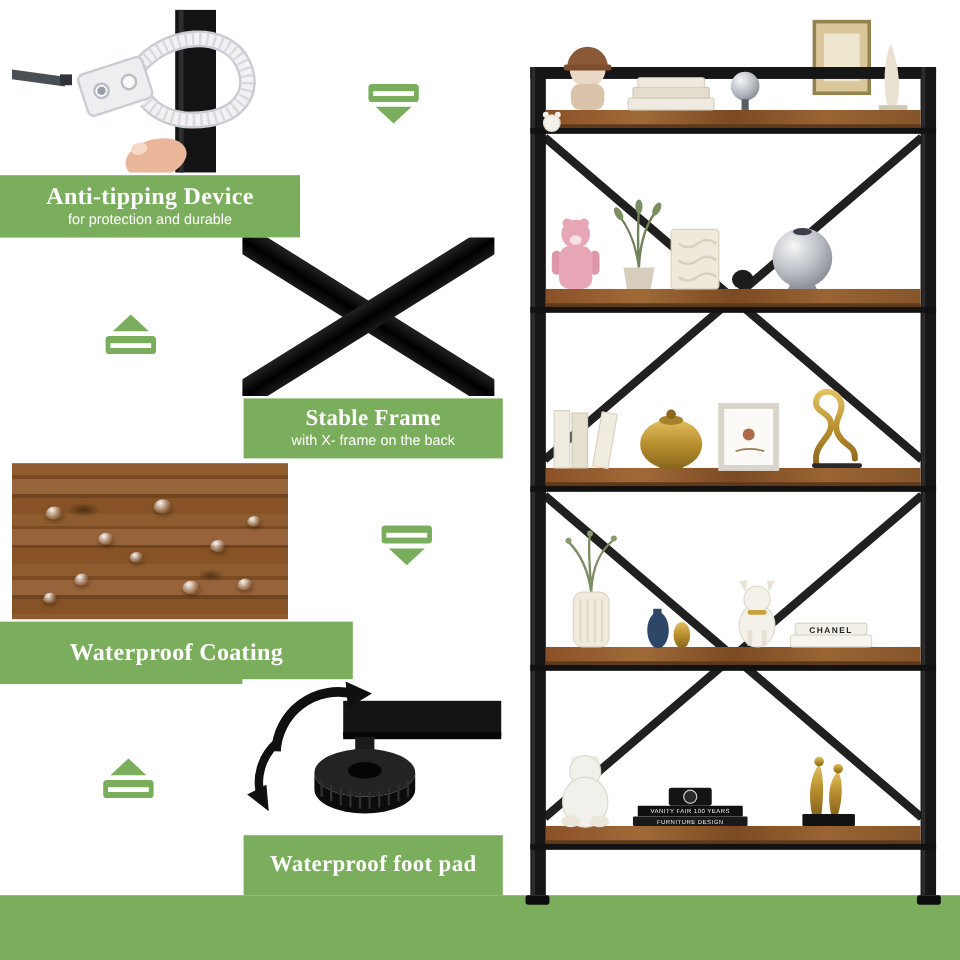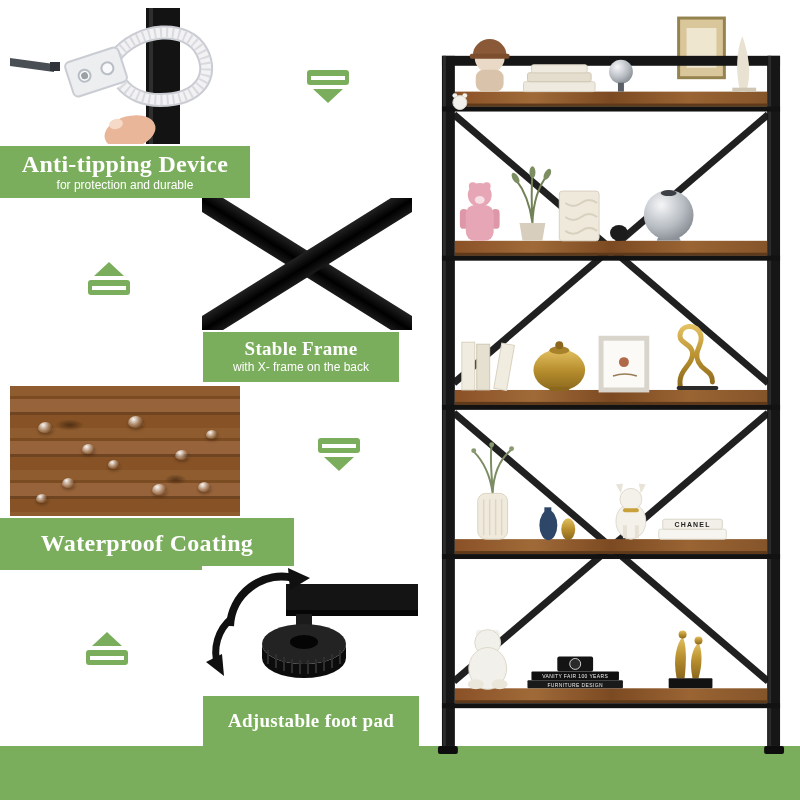--- a/index.html
+++ b/index.html
@@ -29,24 +29,24 @@
       radial-gradient(ellipse 17px 8px at 72% 72%, rgba(35,18,4,.5), transparent 65%),
       repeating-linear-gradient(180deg,#8e5c2e 0 10px,#7b4b22 10px 13px,#97633a 13px 26px,#6f4420 26px 29px,#875326 29px 42px);
   }
   .drop{position:absolute;border-radius:50% 50% 50% 50%/60% 60% 42% 42%;
     background:radial-gradient(circle at 35% 28%, rgba(255,255,255,.95), rgba(255,255,255,.25) 45%, rgba(55,28,6,.28) 75%, rgba(255,255,255,.4) 100%);
     box-shadow:0 2px 3px rgba(40,20,5,.35);}
   
   .label{position:absolute;background:var(--green);color:#fff;text-align:center;
          display:flex;flex-direction:column;justify-content:center;gap:2px;
          padding:4px 6px;box-sizing:border-box;}
-  .label .title{font-family:"Liberation Serif",serif;font-weight:700;font-size:24px;line-height:1.05;letter-spacing:.3px;}
+  .label .title{font-family:"Liberation Serif",serif;font-weight:700;font-size:20px;line-height:1.05;letter-spacing:.3px;}
   .label .subtitle{font-family:"Liberation Sans",sans-serif;font-size:12px;line-height:1.15;}
   #c1-label{left:0;top:146px;width:250px;height:52px;}
-  #c2-label{left:203px;top:332px;width:196px;height:50px;}
+  #c2-label{left:203px;top:332px;width:216px;height:50px;}
   #c2-label .title,#c4-label .title{font-size:19px;}
   #c3-label{left:0;top:518px;width:294px;height:52px;}
   #c4-label{left:203px;top:696px;width:216px;height:50px;}
   
   .arrow{position:absolute;width:46px;display:flex;flex-direction:column;align-items:center;}
   .arrow .bar{width:42px;height:15px;background:var(--green);border-radius:3px;position:relative;}
   .arrow .bar::after{content:"";position:absolute;left:4px;right:4px;top:5.5px;height:4px;background:#fff;}
   .arrow .tri{width:0;height:0;border-left:15px solid transparent;border-right:15px solid transparent;}
   .arrow.down .tri{border-top:14px solid var(--green);margin-top:4px;}
   .arrow.up .tri{border-bottom:14px solid var(--green);margin-bottom:4px;}
@@ -140,21 +140,21 @@
       <ellipse cx="102" cy="78" rx="42" ry="20" fill="#232323"></ellipse>
       <path d="M66 84 v14 M74 88 v14 M82 91 v14 M90 93 v14 M98 94 v14 M106 94 v14 M114 93 v14 M122 91 v14 M130 88 v14 M138 84 v14" stroke="#2f2f2f" stroke-width="2"></path>
       <ellipse cx="102" cy="76" rx="14" ry="7" fill="#050505"></ellipse>
       <path d="M28 60 A 52 52 0 0 1 92 12" fill="none" stroke="#101010" stroke-width="8"></path>
       <polygon points="86,2 108,12 88,24" fill="#101010"></polygon>
       <path d="M16 100 A 44 44 0 0 1 30 52" fill="none" stroke="#101010" stroke-width="7"></path>
       <polygon points="4,96 22,110 20,88" fill="#101010"></polygon>
     </svg>
   </div>
   <div class="label" id="c4-label">
-    <div class="title">Adjustable foot pad</div>
+    <div class="title">Waterproof foot pad</div>
   </div>
 
   <div id="bookshelf">
     <svg viewBox="0 0 360 748">
       <defs>
         <linearGradient id="woodg" x1="0" y1="0" x2="1" y2="0">
           <stop offset="0" stop-color="#8a5127"></stop>
             <stop offset="0.25" stop-color="#a06a38"></stop>
           <stop offset="0.5" stop-color="#7c4a22"></stop>
             <stop offset="0.75" stop-color="#9a6433"></stop>

